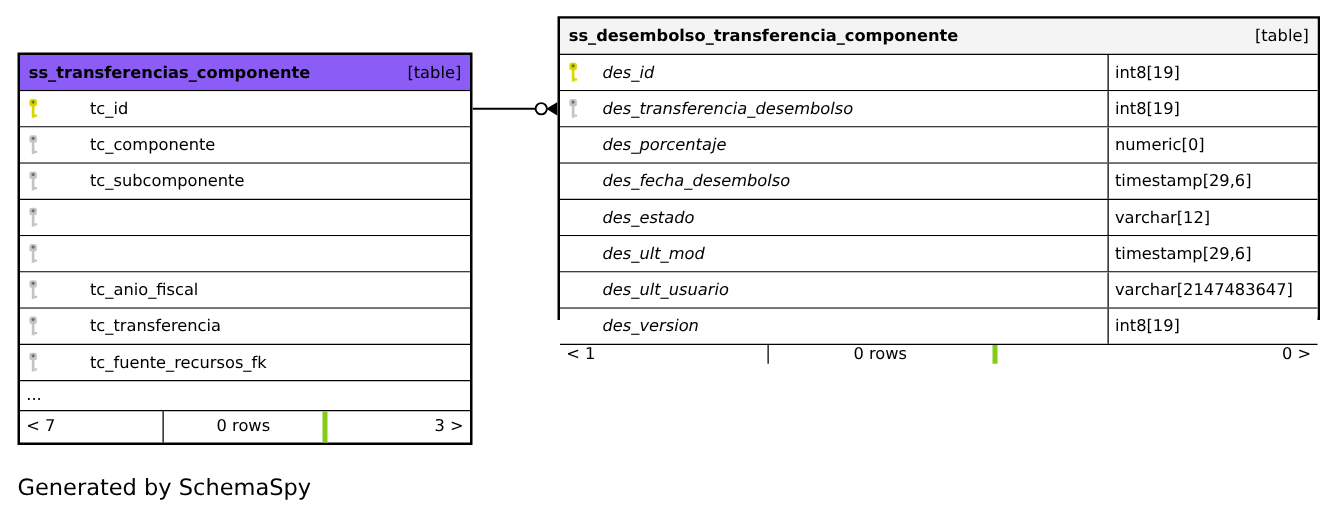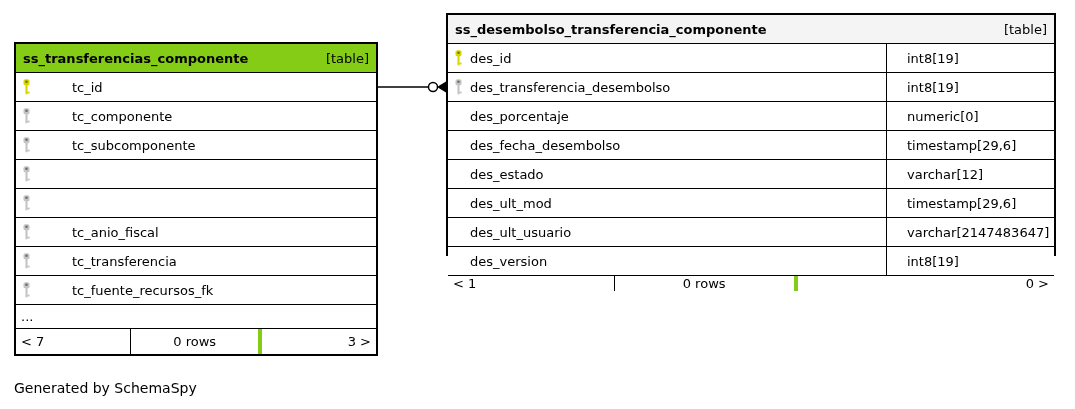--- a/index.html
+++ b/index.html
@@ -56,28 +56,28 @@
     flex: none;
     display: flex;
     align-items: center;
     justify-content: center;
   }
   .key-slot svg { display: block; }
   .key-pk { color: var(--pk-color, #d6d600); }
   .key-fk { color: var(--fk-color, #c4c4c4); }
   .key-none { visibility: hidden; }
   .col-label { margin-left: 40px; }
-  .right .col-label { margin-left: 6px; }
+  .right .col-label { margin-left: 18px; font-style: italic; }
   .type-cell {
     flex: none;
     width: 168px;
     border-left: 1px solid #000000;
     display: flex;
     align-items: center;
-    padding-left: 20px;
+    padding-left: 5px;
     white-space: nowrap;
   }
   .ellipsis-row {
     height: 24px;
     border-bottom: 1px solid #000000;
     display: flex;
     align-items: center;
     padding-left: 5px;
     flex: none;
   }
@@ -104,31 +104,31 @@
     position: absolute;
     left: 378px;
     top: 77px;
     width: 68px;
     height: 20px;
   }
   .credit {
     position: absolute;
     left: 14px;
     top: 380px;
-    font-size: 14px;
+    font-size: 18px;
     white-space: nowrap;
   }
 </style>
 </head>
 <body>
 
 <div class="canvas">
 
   <div class="db-table left" style="left:14px; top:42px; width:364px; height:314px;">
-    <div class="thead" style="background: #84cc16;">
+    <div class="thead" style="background: #8b5cf6;">
       <span class="tname">ss_transferencias_componente</span>
       <span class="tbadge">[table]</span>
     </div>
     <div>
   <div class="col-row">
     <div class="name-cell">
       <span class="key-slot key-pk">
   <svg width="9" height="19" viewBox="0 0 12 24">
     <rect x="2" y="1" width="8" height="8" rx="2.5" fill="currentColor"></rect>
     <circle cx="6" cy="4.2" r="1.7" fill="rgba(0,0,0,0.45)"></circle>

